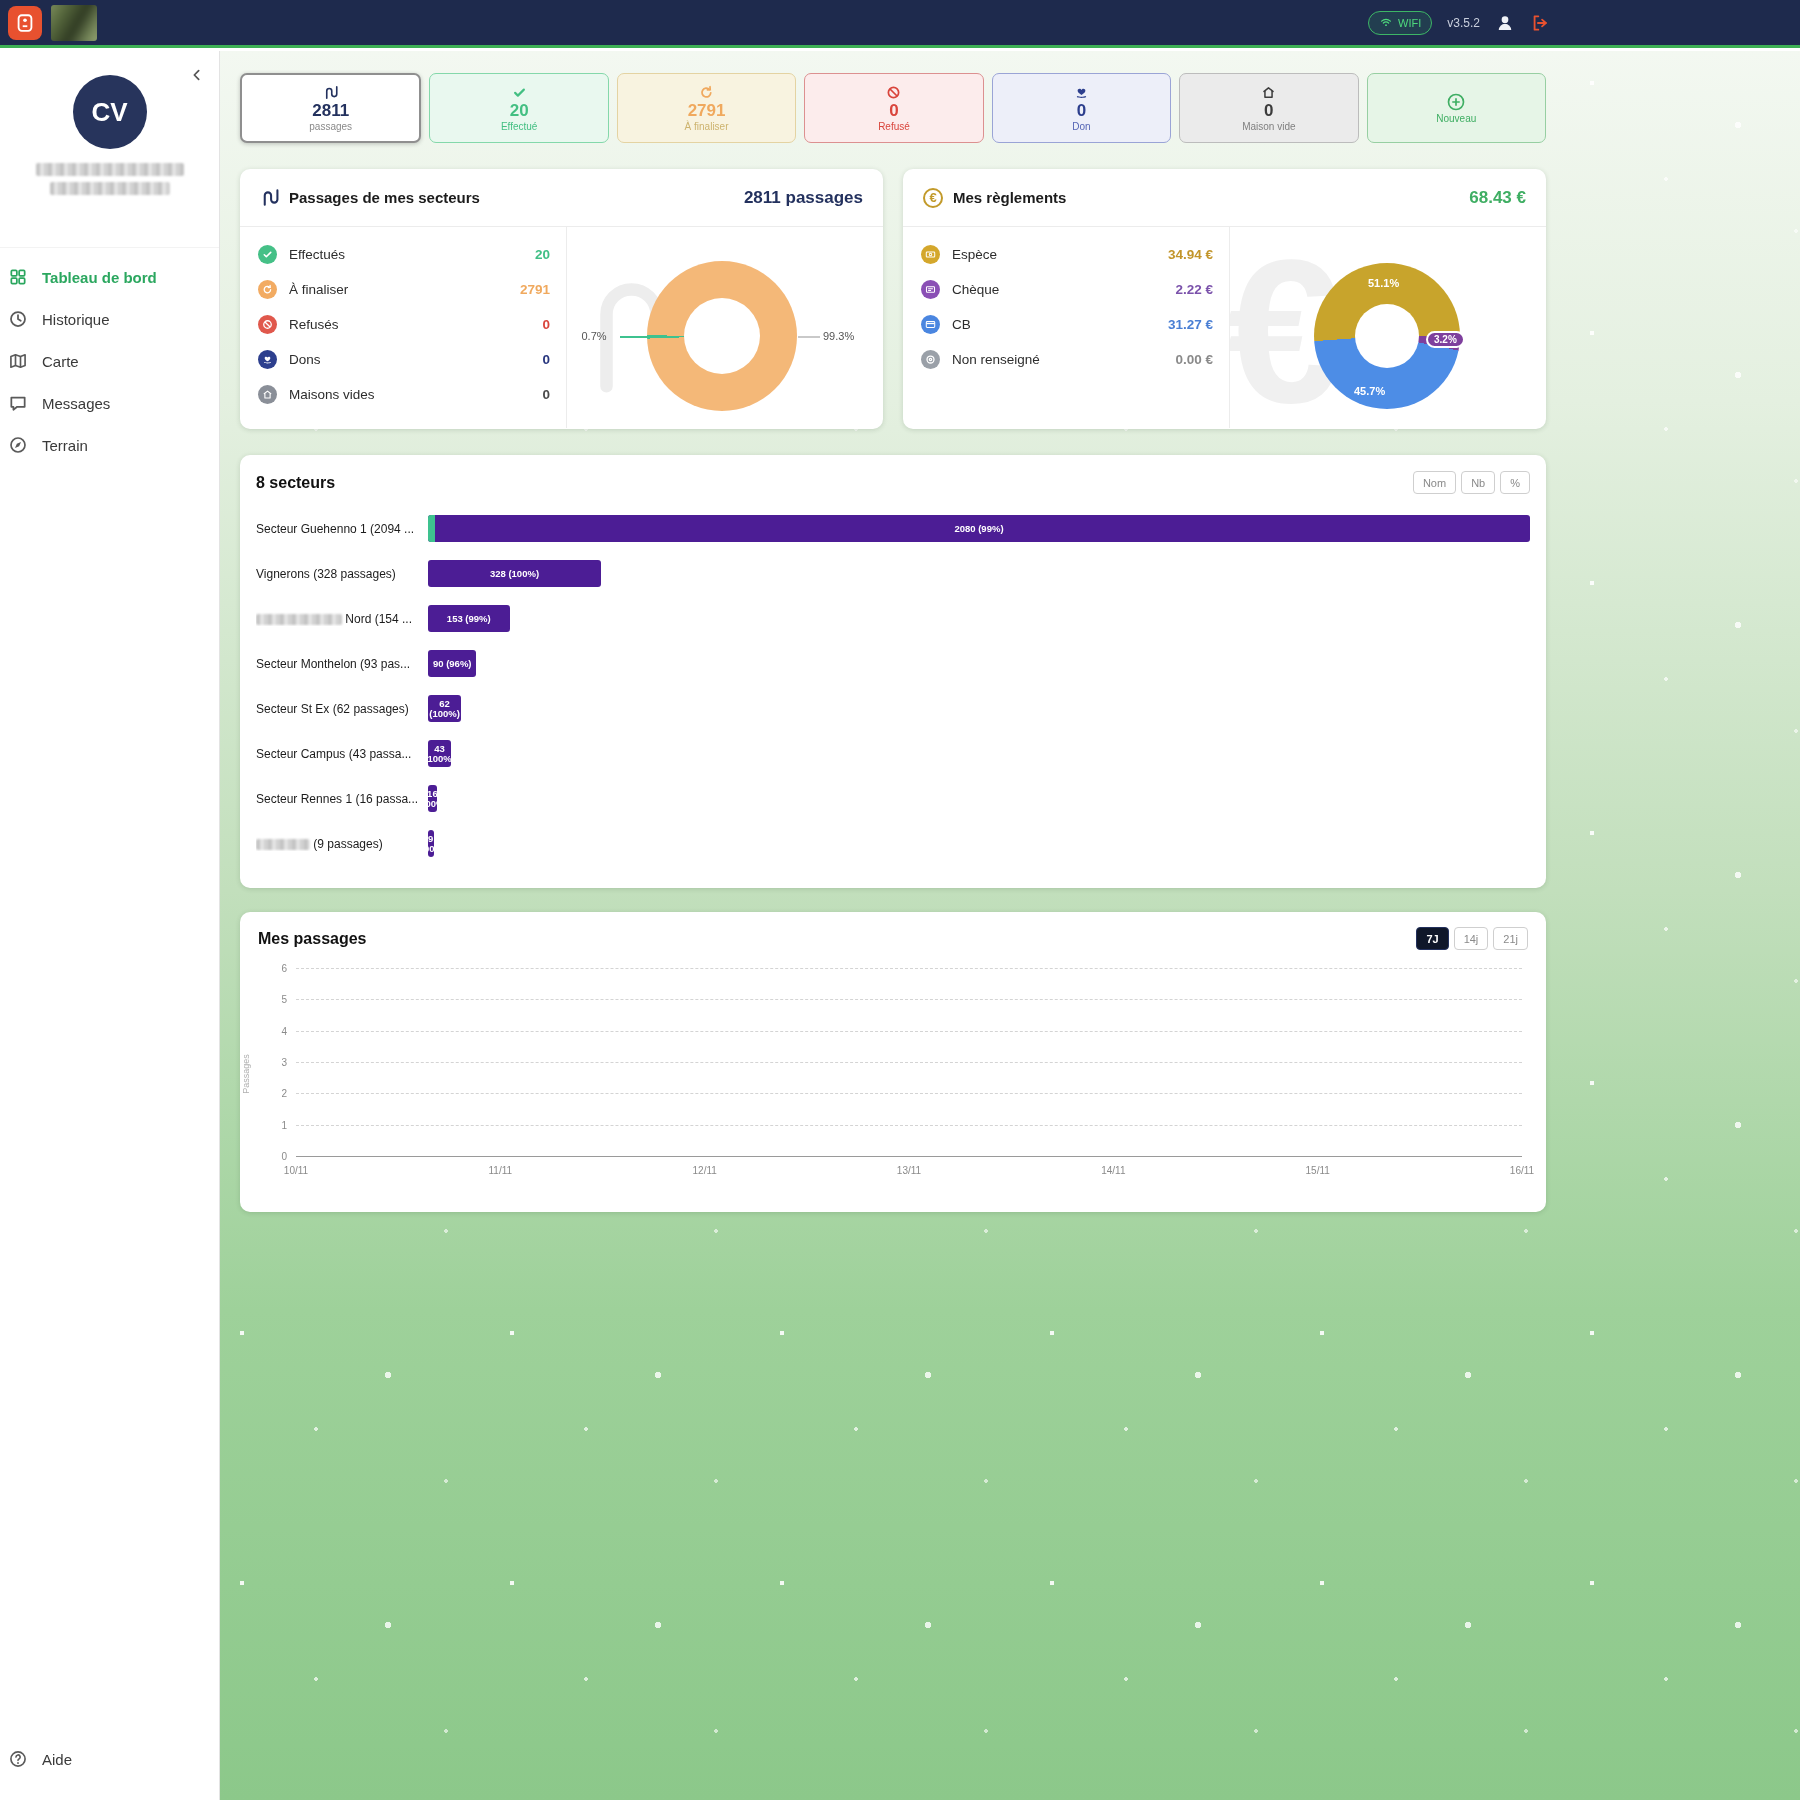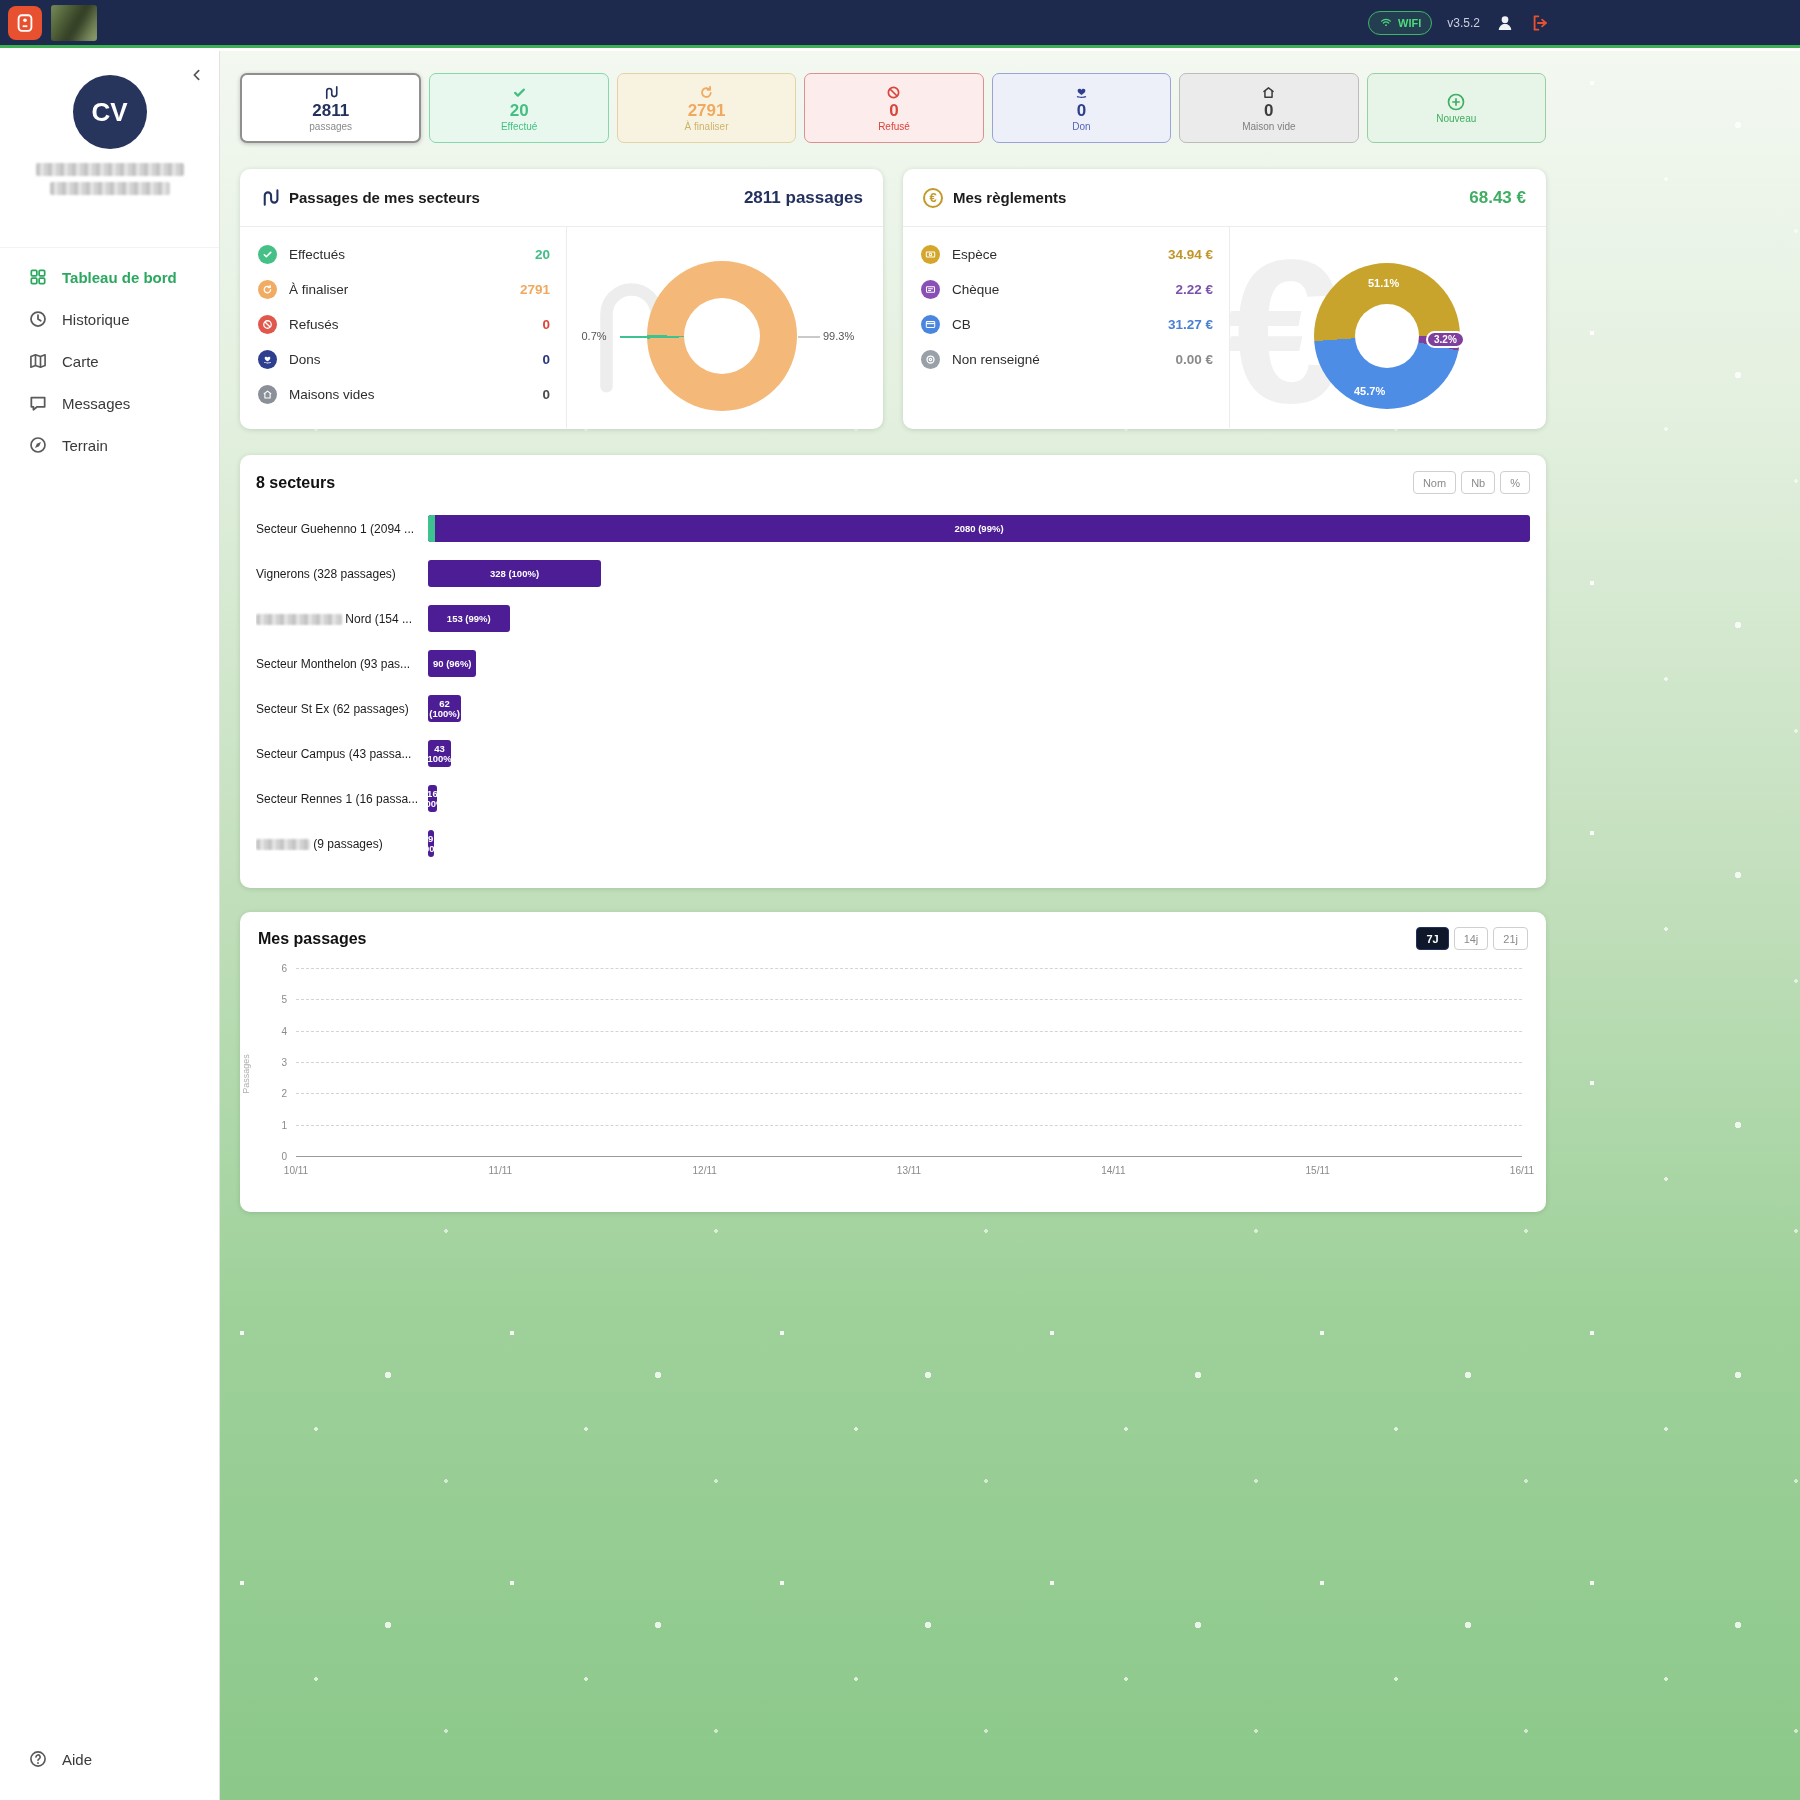--- a/index.html
+++ b/index.html
@@ -7,37 +7,37 @@
 html,body{width:1800px;height:1800px;overflow:hidden}
 body{font-family:"Liberation Sans","DejaVu Sans",sans-serif;background:#fff;position:relative}
 
 
 .topbar{position:absolute;top:0;left:0;width:1800px;height:48px;background:#1e2a4d;border-bottom:3px solid #3db054;display:flex;align-items:center;padding:0 250px 0 8px;z-index:20}
 .logo{width:34px;height:34px;background:#e8512f;border-radius:8px;display:flex;align-items:center;justify-content:center;cursor:pointer}
 .logo svg{width:22px;height:22px}
 .photo{width:46px;height:36px;margin-left:9px;border-radius:3px;overflow:hidden;position:relative;cursor:pointer}
 .photo-inner{position:absolute;inset:-5px;background:linear-gradient(120deg,#8a9b66 0%,#55663c 30%,#2f3a22 55%,#76875a 78%,#a5b37e 100%);filter:blur(3px)}
 .topbar-right{margin-left:auto;display:flex;align-items:center;gap:15px}
-.wifi-pill{display:flex;align-items:center;gap:5px;padding:3px 10px;border:1px solid #3db666;border-radius:12px;color:#4ed97d;font-size:11px;font-weight:bold;background:rgba(62,182,102,.14);cursor:pointer}
+.wifi-pill{display:flex;align-items:center;gap:5px;padding:3px 10px;border:1px solid #3db666;border-radius:12px;color:#4ed97d;font-size:11px;font-weight:normal;background:rgba(62,182,102,.14);cursor:pointer}
 .wifi-pill .icn svg{width:14px;height:14px}
 .version{color:#c9cfdd;font-size:12px}
 .tb-icon{color:#f0f2f7;display:flex;cursor:pointer}
 .tb-icon svg{width:20px;height:20px}
 .tb-icon.logout{color:#e8512f}
 
 
 .sidebar{position:absolute;top:51px;left:0;width:220px;bottom:0;background:#fff;border-right:1px solid #e3e3e3;z-index:10}
 .collapse{position:absolute;top:16px;right:14px;color:#555;cursor:pointer}
 .collapse svg{width:16px;height:16px}
 .avatar{width:74px;height:74px;border-radius:50%;background:#27345c;color:#fff;font-size:26px;font-weight:bold;display:flex;align-items:center;justify-content:center;margin:24px auto 14px}
 .censor{display:inline-block;height:13px;border-radius:2px;background:repeating-linear-gradient(90deg,#c4c4c4 0 4px,#e4e4e4 4px 8px,#d1d1d1 8px 12px);filter:blur(1.2px);vertical-align:middle}
 .censor-name{text-align:center}
 .censor-name .censor{display:block;margin:6px auto}
 .menu{margin-top:52px;border-top:1px solid #f3f3f3;padding-top:8px}
-.menu-item{display:flex;align-items:center;gap:14px;height:42px;padding-left:28px;color:#3a3a3a;font-size:15px;cursor:pointer}
+.menu-item{display:flex;align-items:center;gap:14px;height:42px;padding-left:8px;color:#3a3a3a;font-size:15px;cursor:pointer}
 .menu-item .icn{color:#5a5a5a;display:flex}
 .menu-item .icn svg{width:20px;height:20px}
 .menu-item.active{color:#2ba75f;font-weight:bold}
 .menu-item.active .icn{color:#2ba75f}
 .help-item{position:absolute;bottom:22px;left:0;right:0}
 .help-item .menu-item{height:38px}
 
 
 .main{position:absolute;top:51px;left:220px;right:0;bottom:0;padding:22px 0 8px 20px;
 background-image:

